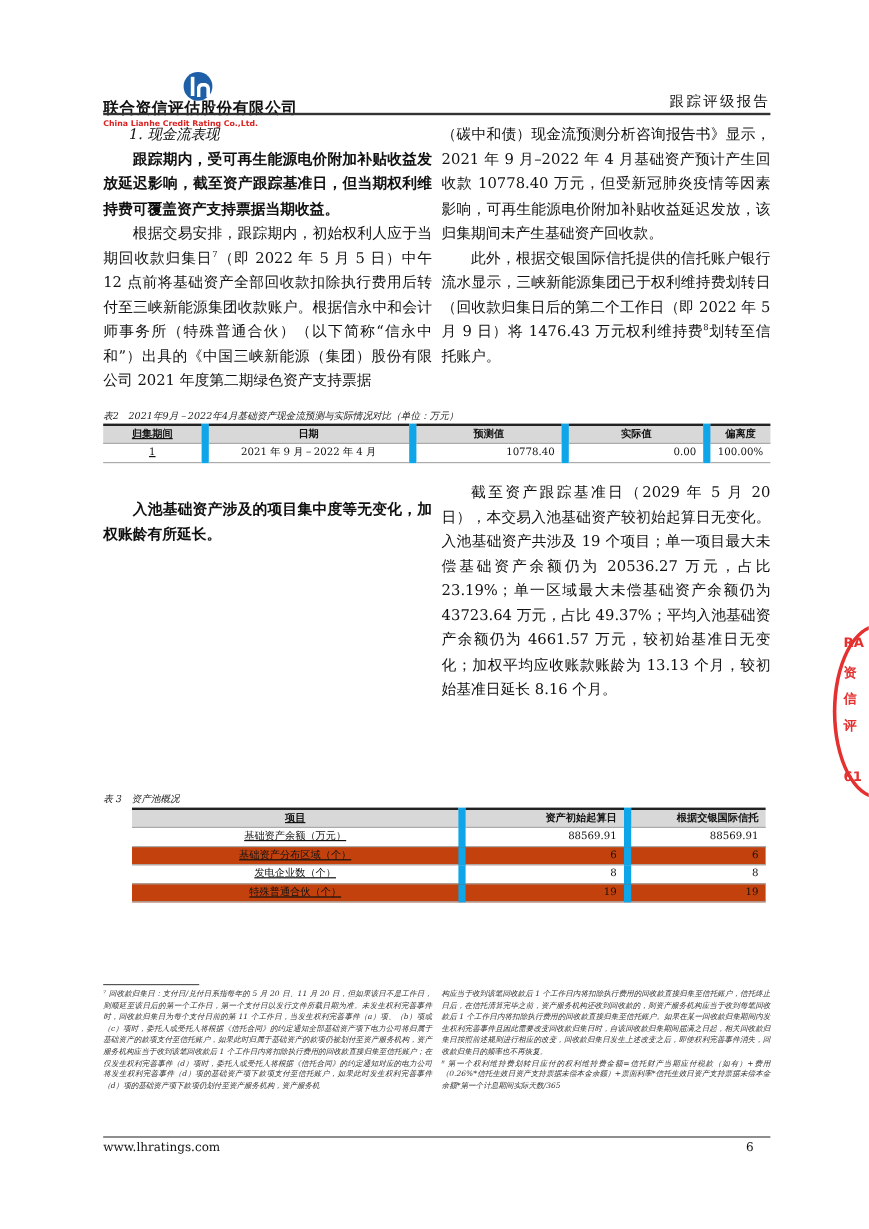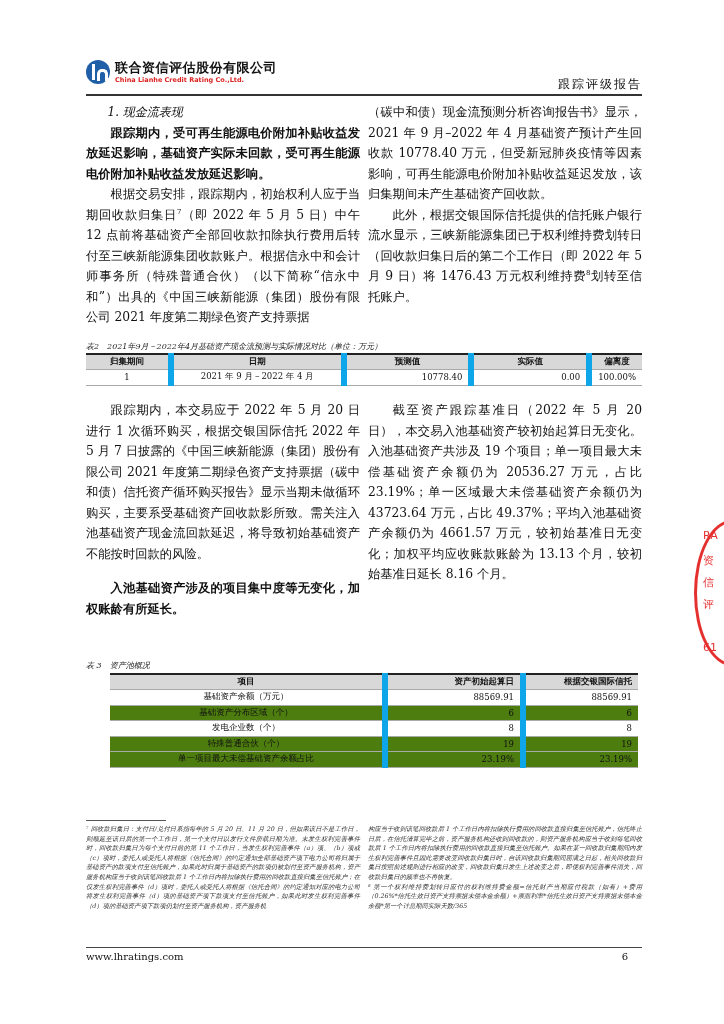--- a/index.html
+++ b/index.html
@@ -1,72 +1,72 @@
 <!DOCTYPE html>
 <html><head>
 <meta charset="utf-8">
 <style>
   html, body { margin: 0; padding: 0; background: #ffffff; }
   body { width: 724px; height: 1024px; position: relative; overflow: hidden;
          font-family: "DejaVu Serif", "Liberation Serif", serif; color: #111; }
   .header { position: absolute; left: 86px; top: 58px; width: 556px; height: 36px; }
-  .logo { position: absolute; left: 0; top: 2px; display: flex; align-items: center; }
+  .logo { position: absolute; left: 0; top: 2px; display: flex; align-items: center; flex-direction: column; }
   .logo-mark { width: 24px; height: 24px; border-radius: 50%; background: #1f5fa8; position: relative; margin-right: 5px; }
   .logo-mark::before { content: ""; position: absolute; left: 6px; top: 4px; width: 3px; height: 16px; background: #fff; }
   .logo-mark::after { content: ""; position: absolute; left: 11px; top: 9px; width: 5px; height: 9px; border: 3px solid #fff; border-bottom: none; border-radius: 5px 5px 0 0; }
   .logo-text { display: flex; flex-direction: column; line-height: 1; }
   .logo-cn { font-family: "DejaVu Sans", sans-serif; font-weight: bold; font-size: 13px; color: #111; letter-spacing: 0.5px; }
   .logo-en { font-family: "DejaVu Sans", sans-serif; font-size: 6.5px; color: #d22; margin-top: 3px; font-weight: bold; }
   .report-type { position: absolute; right: 0; top: 18px; font-size: 12px; letter-spacing: 2px; }
   .header-rule { position: absolute; left: 86px; top: 94px; width: 556px; height: 1.5px; background: #333; }
 
   .col { position: absolute; font-size: 12.3px; line-height: 20.5px; text-align: justify; }
   .col p { margin: 0; text-indent: 2em; }
   .col p.noindent { text-indent: 0; }
   .sec { font-family: "DejaVu Serif", serif; font-style: italic; font-size: 12px; text-indent: 1.8em !important; }
   .bold { font-family: "DejaVu Sans", sans-serif; font-weight: bold; font-size: 12.3px; }
   sup { font-size: 7px; line-height: 0; }
 
   .tcap { position: absolute; font-size: 8px; font-style: italic; text-align: left; color: #222; }
   table.data { position: absolute; border-collapse: collapse; font-size: 8.5px; }
   table.data th { background: #d8d8d8; font-family: "DejaVu Sans", sans-serif; font-weight: bold; font-size: 8.5px; padding: 0 6px; height: 14px; }
   table.data td { padding: 0 6px; height: 14.5px; }
-  table.data tr.shade td { background: #4d7c0f; }
+  table.data tr.shade td { background: #c2410c; }
   table.data { border-top: 2px solid #222; border-bottom: 1.5px solid #222; }
   table.data th, table.data td { border-left: 6px solid #0ea5e9; border-bottom: 1px solid #aaa; }
-  table.data th:first-child, table.data td:first-child { border-left: none; }
+  table.data th:first-child, table.data td:first-child { border-left: none; text-decoration: underline; }
   .r { text-align: right; } .c { text-align: center; }
 
   .fn-rule { position: absolute; left: 86px; top: 820px; width: 80px; height: 0.6px; background: #555; }
   .fn { position: absolute; font-size: 6.3px; line-height: 9.6px; color: #333; text-align: justify; font-style: italic; }
   .foot-rule { position: absolute; left: 86px; top: 947px; width: 556px; height: 1px; background: #444; }
   .foot-url { position: absolute; left: 86px; top: 951px; font-size: 10px; }
   .foot-page { position: absolute; right: 96px; top: 951px; font-size: 10px; }
 
   .stamp { position: absolute; left: 694px; top: 520px; width: 70px; height: 140px; border: 3px solid #e53030; border-radius: 50%; color: #e53030; font-size: 11px; }
-  .stamp span { position: absolute; left: 6px; font-family: "DejaVu Sans", sans-serif; font-weight: normal; }
+  .stamp span { position: absolute; left: 6px; font-family: "DejaVu Sans", sans-serif; font-weight: bold; }
 </style>
 </head>
 <body>
 
 <div class="header">
   <div class="logo">
     <div class="logo-mark"></div>
     <div class="logo-text">
       <span class="logo-cn">联合资信评估股份有限公司</span>
       <span class="logo-en">China Lianhe Credit Rating Co.,Ltd.</span>
     </div>
   </div>
   <div class="report-type">跟踪评级报告</div>
 </div>
 <div class="header-rule"></div>
 
 <div class="col" style="left:86px; top:102px; width:274px;">
   <p class="sec">1. 现金流表现</p>
-  <p class="bold">跟踪期内，受可再生能源电价附加补贴收益发放延迟影响，基础资产实际未回款，受可再生能源电价附加补贴收益发放延迟影响。</p>
+  <p class="bold">跟踪期内，受可再生能源电价附加补贴收益发放延迟影响，截至资产跟踪基准日，但当期权利维持费可覆盖资产支持票据当期收益。</p>
   <p><span>根据交易安排，跟踪期内，初始权利人应于当期回收款归集日</span><sup>7</sup><span>（即 2022 年 5 月 5 日）中午 12 点前将基础资产全部回收款扣除执行费用后转付至三峡新能源集团收款账户。根据信永中和会计师事务所（特殊普通合伙）（以下简称“信永中和”）出具的《中国三峡新能源（集团）股份有限公司 2021 年度第二期绿色资产支持票据</span></p>
 </div>
 
 <div class="col" style="left:368px; top:102px; width:274px;">
   <p class="noindent">（碳中和债）现金流预测分析咨询报告书》显示，2021 年 9 月–2022 年 4 月基础资产预计产生回收款 10778.40 万元，但受新冠肺炎疫情等因素影响，可再生能源电价附加补贴收益延迟发放，该归集期间未产生基础资产回收款。</p>
   <p><span>此外，根据交银国际信托提供的信托账户银行流水显示，三峡新能源集团已于权利维持费划转日（回收款归集日后的第二个工作日（即 2022 年 5 月 9 日）将 1476.43 万元权利维持费</span><sup>8</sup><span>划转至信托账户。</span></p>
 </div>
 
 <div class="tcap" style="left:86px; top:341px; width:556px;">表2　2021年9月－2022年4月基础资产现金流预测与实际情况对比（单位：万元）</div>
 <table class="data" style="left:86px; top:353px; width:556px;">
@@ -82,27 +82,26 @@
     <td class="c">1</td>
     <td class="c">2021 年 9 月－2022 年 4 月</td>
     <td class="r">10778.40</td>
     <td class="r">0.00</td>
     <td class="r">100.00%</td>
   </tr>
 </tbody>
   </table>
 
 <div class="col" style="left:86px; top:400px; width:274px;">
-  <p>跟踪期内，本交易应于 2022 年 5 月 20 日进行 1 次循环购买，根据交银国际信托 2022 年 5 月 7 日披露的《中国三峡新能源（集团）股份有限公司 2021 年度第二期绿色资产支持票据（碳中和债）信托资产循环购买报告》显示当期未做循环购买，主要系受基础资产回收款影所致。需关注入池基础资产现金流回款延迟，将导致初始基础资产不能按时回款的风险。</p>
   <p style="height:14px"></p>
   <p class="bold">入池基础资产涉及的项目集中度等无变化，加权账龄有所延长。</p>
 </div>
 
 <div class="col" style="left:368px; top:400px; width:274px;">
-  <p>截至资产跟踪基准日（2022 年 5 月 20 日），本交易入池基础资产较初始起算日无变化。入池基础资产共涉及 19 个项目；单一项目最大未偿基础资产余额仍为 20536.27 万元，占比 23.19%；单一区域最大未偿基础资产余额仍为 43723.64 万元，占比 49.37%；平均入池基础资产余额仍为 4661.57 万元，较初始基准日无变化；加权平均应收账款账龄为 13.13 个月，较初始基准日延长 8.16 个月。</p>
+  <p>截至资产跟踪基准日（2029 年 5 月 20 日），本交易入池基础资产较初始起算日无变化。入池基础资产共涉及 19 个项目；单一项目最大未偿基础资产余额仍为 20536.27 万元，占比 23.19%；单一区域最大未偿基础资产余额仍为 43723.64 万元，占比 49.37%；平均入池基础资产余额仍为 4661.57 万元，较初始基准日无变化；加权平均应收账款账龄为 13.13 个月，较初始基准日延长 8.16 个月。</p>
 </div>
 
 <div class="tcap" style="left:86px; top:660px; width:556px;">表 3　资产池概况</div>
 <table class="data" style="left:110px; top:673px; width:528px;">
   <tbody>
       <tr>
     <th style="width:260px">项目</th>
     <th class="r" style="width:120px">资产初始起算日</th>
     <th class="r">根据交银国际信托</th>
   </tr>
@@ -119,25 +118,20 @@
   <tr>
     <td class="c">发电企业数（个）</td>
     <td class="r">8</td>
     <td class="r">8</td>
   </tr>
   <tr class="shade">
     <td class="c">特殊普通合伙（个）</td>
     <td class="r">19</td>
     <td class="r">19</td>
   </tr>
-  <tr class="shade">
-    <td class="c">单一项目最大未偿基础资产余额占比</td>
-    <td class="r">23.19%</td>
-    <td class="r">23.19%</td>
-  </tr>
 </tbody>
   </table>
 
 <div class="fn-rule"></div>
 <div class="fn" style="left:86px; top:824px; width:274px;">⁷ 回收款归集日：支付日/兑付日系指每年的 5 月 20 日、11 月 20 日，但如果该日不是工作日，则顺延至该日后的第一个工作日，第一个支付日以发行文件所载日期为准。未发生权利完善事件时，回收款归集日为每个支付日前的第 11 个工作日，当发生权利完善事件（a）项、（b）项或（c）项时，委托人或受托人将根据《信托合同》的约定通知全部基础资产项下电力公司将归属于基础资产的款项支付至信托账户，如果此时归属于基础资产的款项仍被划付至资产服务机构，资产服务机构应当于收到该笔回收款后 1 个工作日内将扣除执行费用的回收款直接归集至信托账户；在仅发生权利完善事件（d）项时，委托人或受托人将根据《信托合同》的约定通知对应的电力公司将发生权利完善事件（d）项的基础资产项下款项支付至信托账户，如果此时发生权利完善事件（d）项的基础资产项下款项仍划付至资产服务机构，资产服务机</div>
 <div class="fn" style="left:368px; top:824px; width:274px;">
   <div>构应当于收到该笔回收款后 1 个工作日内将扣除执行费用的回收款直接归集至信托账户，信托终止日后，在信托清算完毕之前，资产服务机构还收到回收款的，则资产服务机构应当于收到每笔回收款后 1 个工作日内将扣除执行费用的回收款直接归集至信托账户。如果在某一回收款归集期间内发生权利完善事件且因此需要改变回收款归集日时，自该回收款归集期间届满之日起，相关回收款归集日按照前述规则进行相应的改变，回收款归集日发生上述改变之后，即使权利完善事件消失，回收款归集日的频率也不再恢复。</div>
   <div>⁸ 第一个权利维持费划转日应付的权利维持费金额=信托财产当期应付税款（如有）+费用（0.26%*信托生效日资产支持票据未偿本金余额）+票面利率*信托生效日资产支持票据未偿本金余额*第一个计息期间实际天数/365</div>
 </div>
 

